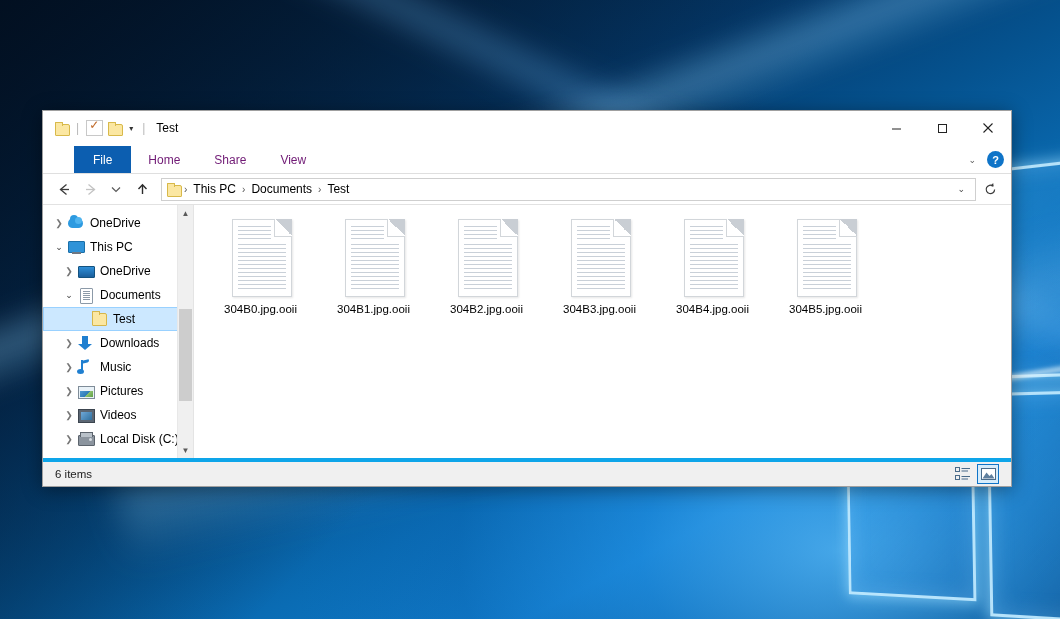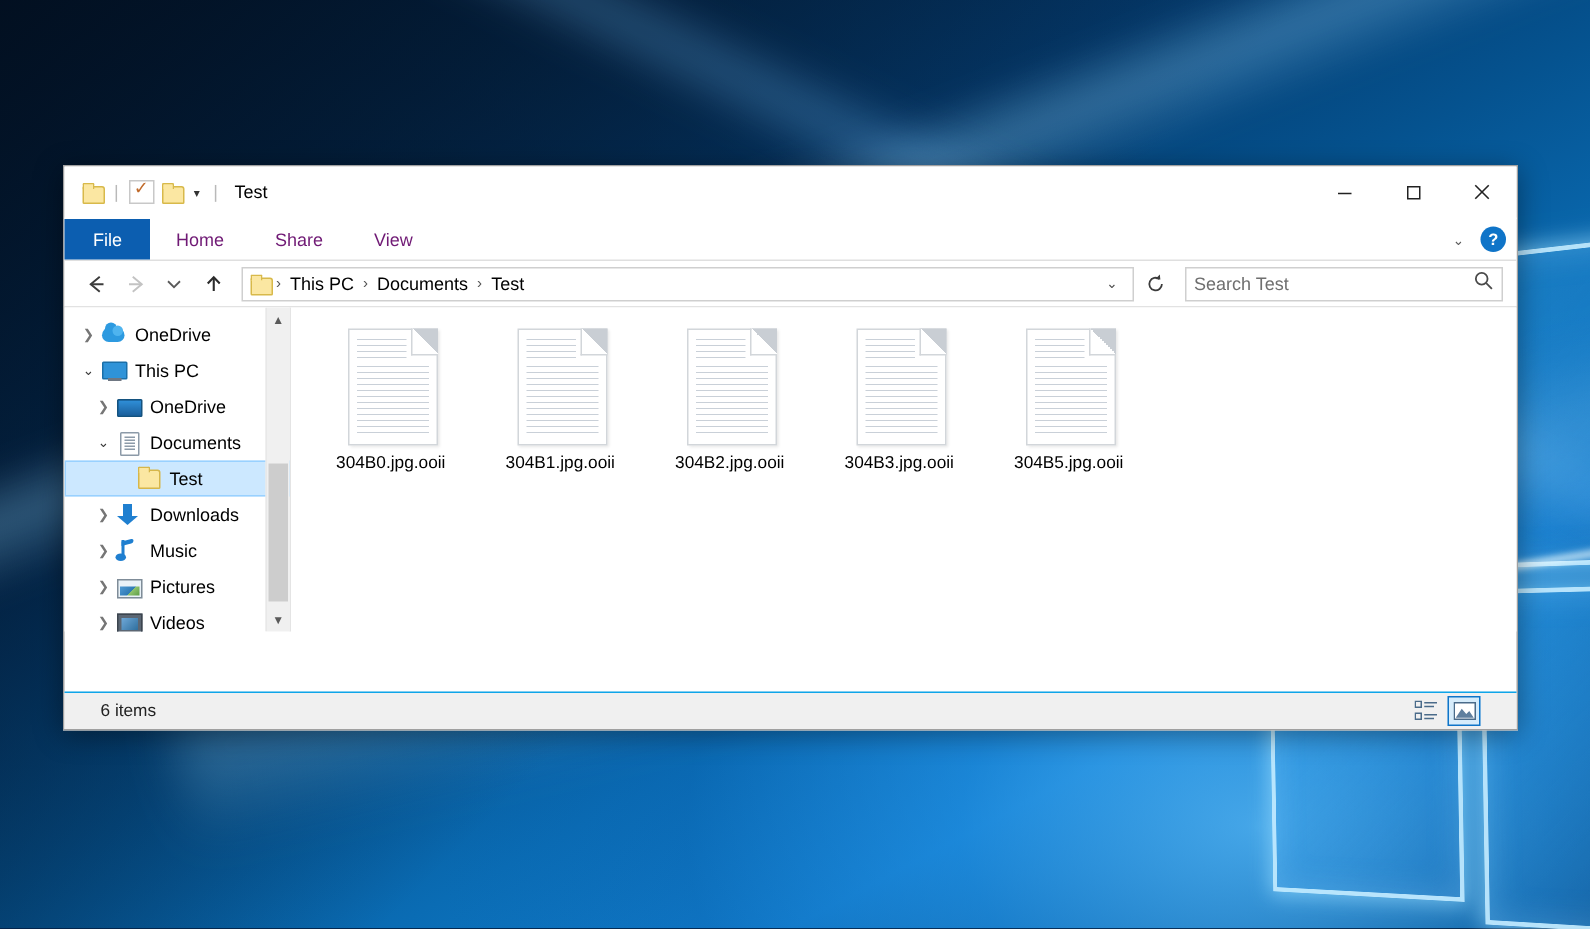--- a/index.html
+++ b/index.html
@@ -81,21 +81,21 @@
   .qat-props{border:1px solid #c8c8c8;background:#fff;width:15px;height:14px;position:relative;}
   .qat-props::after{content:"✓";position:absolute;left:2px;top:-3px;font-size:12px;color:#c06a2a;}
   .qat-caret{font-size:8px;color:#333;padding:0 2px;}
   .win-title{font-size:12px;color:#000;margin-left:9px;}
   .spacer{flex:1;}
   .wc{width:46px;height:33px;display:flex;align-items:center;justify-content:center;}
   .wc svg{display:block;}
 
   
   .ribbon{height:27px;background:#ffffff;display:flex;align-items:stretch;flex:0 0 auto;
-          border-bottom:1px solid #dfdfdf;}
+          border-bottom:1px solid #dfdfdf;padding-left:31px;}
   .tab{padding:0 17px;display:flex;align-items:center;font-size:12px;color:#701a75;}
   .tab.file{background:#0c5eb0;color:#fff;padding:0 19px;}
   .ribbon-right{margin-left:auto;display:flex;align-items:center;gap:2px;padding-right:7px;}
   .rb-caret{font-size:9px;color:#5a5a5a;padding:0 9px;}
   .help{width:17px;height:17px;border-radius:50%;background:#0f74c8;color:#fff;
         font-size:11px;font-weight:bold;display:flex;align-items:center;justify-content:center;}
 
   
   .addrbar{height:30px;background:#ffffff;display:flex;align-items:center;flex:0 0 auto;padding:0 9px;gap:2px;}
   .nav-btn{width:24px;height:24px;display:flex;align-items:center;justify-content:center;}
@@ -184,22 +184,22 @@
         border:1px solid #d2d6da;box-shadow:1px 1px 2px rgba(0,0,0,.10);}
   .fold{position:absolute;right:-1px;top:-1px;width:17px;height:17px;
         background:linear-gradient(225deg,#c9ced4 0%,#c9ced4 50%,#ffffff 50%);
         border-left:1px solid #d2d6da;border-bottom:1px solid #d2d6da;}
   .lines{position:absolute;left:5px;top:6px;right:5px;height:64px;
          background-image:repeating-linear-gradient(to bottom, #c9d0d8 0px, #c9d0d8 1px, transparent 1px, transparent 4px);}
   .lines.short{right:20px;height:14px;}
   .fname{font-size:11.5px;color:#000;margin-top:6px;white-space:nowrap;text-align:center;}
 
   
-  .statusbar{height:24px;background:#f0f0f0;border-top:1px solid #0ea5e9;display:flex;
-             align-items:center;padding:0 24px;flex:0 0 auto;margin-top:40px;}
+  .statusbar{height:24px;background:#f0f0f0;border-top:4px solid #0ea5e9;display:flex;
+             align-items:center;padding:0 12px;flex:0 0 auto;}
   .status-text{font-size:11.5px;color:#222;}
   .viewbtns{margin-left:auto;display:flex;gap:4px;align-items:center;}
   .vbtn{width:20px;height:18px;display:flex;align-items:center;justify-content:center;}
   .vbtn.active{border:1px solid #0f74c8;background:#d6ecfb;}
 </style>
 </head>
 <body>
 
 <div id="wallpaper">
   <div class="wp-layer wp-grad1"></div>
@@ -298,29 +298,20 @@
       <span class="crumb-caret">⌄</span>
     </div>
 
     <div class="nav-btn">
       <svg width="15" height="15" viewBox="0 0 15 15">
         <path d="M11.6 7.4 a4.2 4.2 0 1 1 -1.6 -3.3" fill="none" stroke="#3c3c3c" stroke-width="1.2"></path>
         <path d="M10.2 1 L10.6 4.4 L7.3 4.0 Z" fill="#3c3c3c"></path>
       </svg>
     </div>
 
-    <div class="searchbox">
-      <span class="search-ph">Search Test</span>
-      <span>
-        <svg width="14" height="14" viewBox="0 0 14 14">
-            <circle cx="5.8" cy="5.8" r="3.9" fill="none" stroke="#4a4a4a" stroke-width="1.2"></circle>
-            <line x1="8.8" y1="8.8" x2="12.6" y2="12.6" stroke="#4a4a4a" stroke-width="1.2"></line>
-          </svg>
-      </span>
-    </div>
   </div>
 
   <div class="body">
 
     <div class="navpane">
 
       <div class="nav-item" style="padding-left:8px;">
         <span class="chev">❯</span>
         <span class="nav-ico">
             <i class="i-cloud"></i>
@@ -446,20 +437,30 @@
           <div class="fileicon">
             <div class="page">
                 <div class="lines short"></div>
                 <div class="lines" style="top:24px;height:46px;right:5px;"></div>
                 <div class="fold"></div>
               </div>
           </div>
           <span class="fname">304B3.jpg.ooii</span>
         </div>
 
+        <div class="file-cell">
+          <div class="fileicon">
+            <div class="page">
+                <div class="lines short"></div>
+                <div class="lines" style="top:24px;height:46px;right:5px;"></div>
+                <div class="fold"></div>
+              </div>
+          </div>
+          <span class="fname">304B4.jpg.ooii</span>
+        </div>
 
         <div class="file-cell">
           <div class="fileicon">
             <div class="page">
                 <div class="lines short"></div>
                 <div class="lines" style="top:24px;height:46px;right:5px;"></div>
                 <div class="fold"></div>
               </div>
           </div>
           <span class="fname">304B5.jpg.ooii</span>

